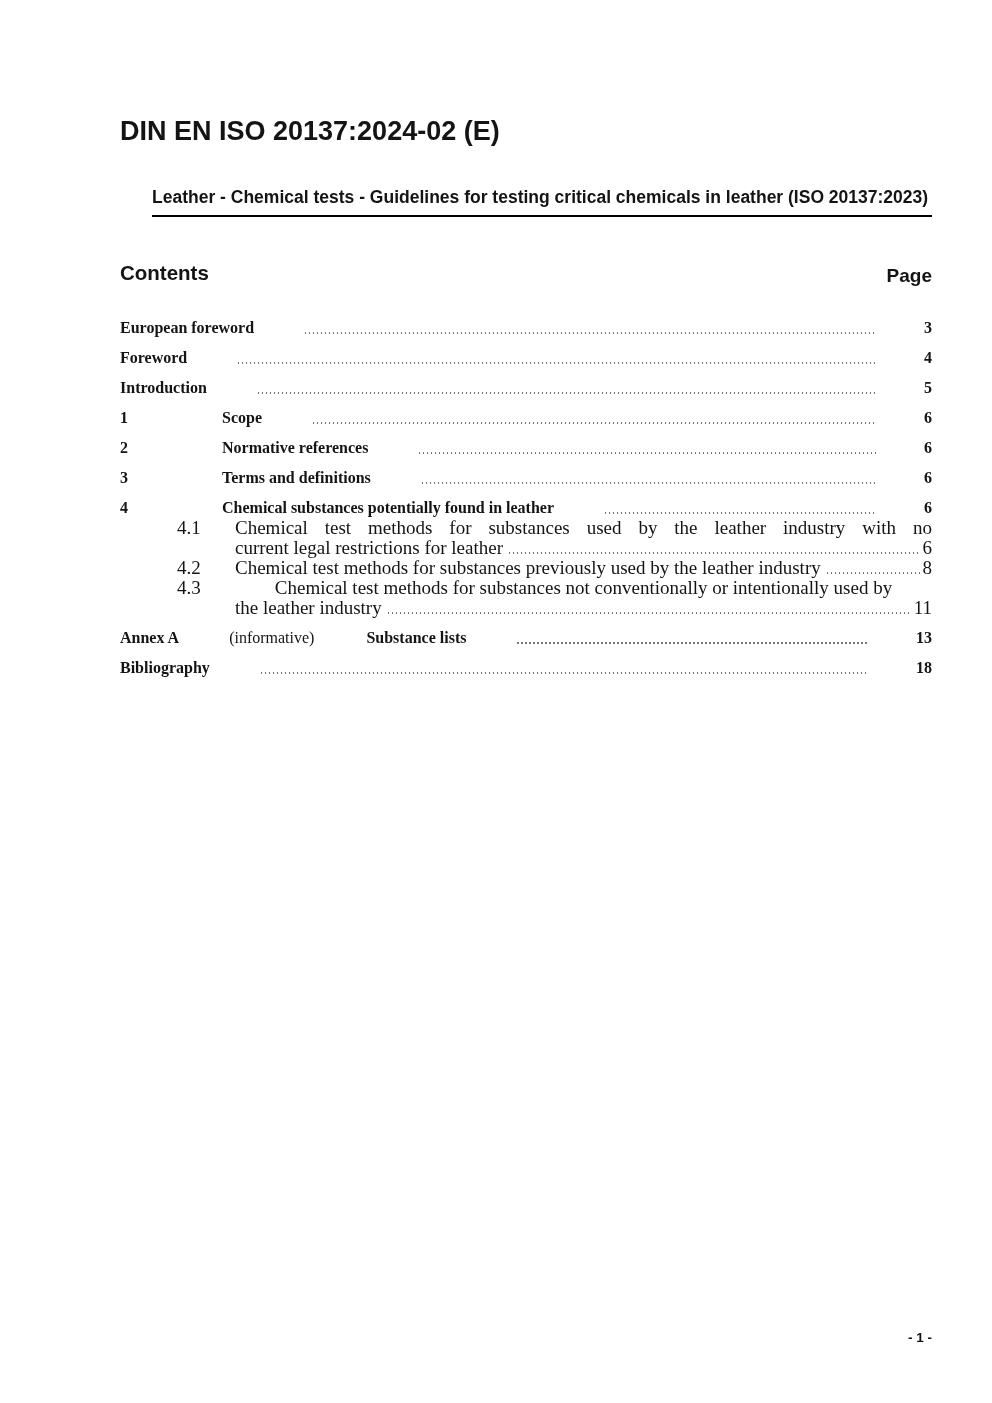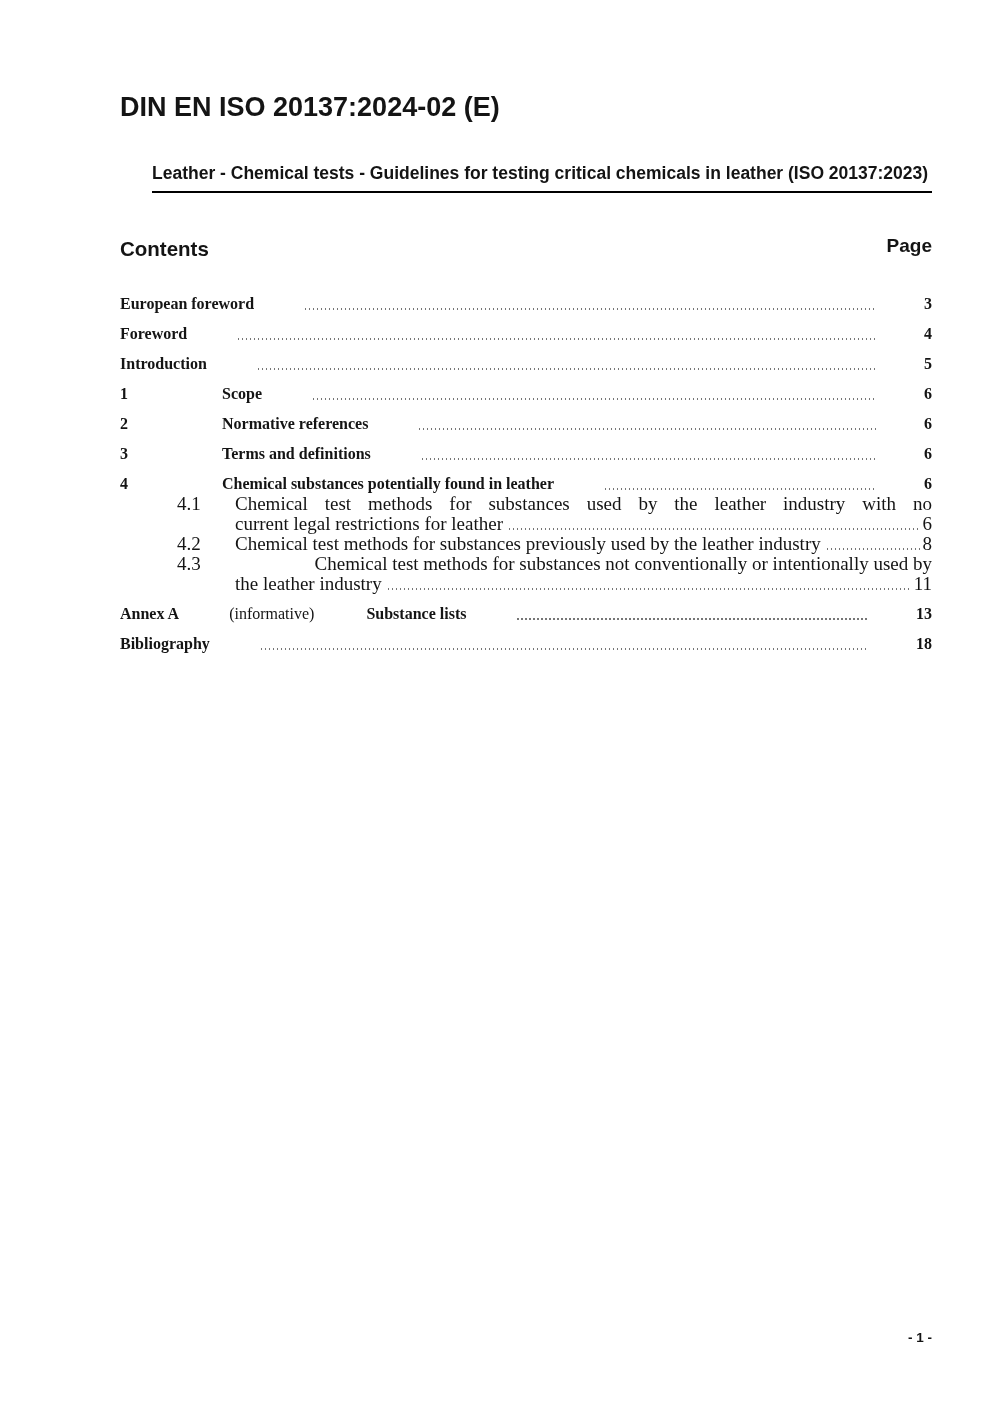--- a/index.html
+++ b/index.html
@@ -7,21 +7,21 @@
   body {
     width: 992px; height: 1403px;
     background: #ffffff;
     color: #141414;
     font-family: "Liberation Serif", serif;
     position: relative;
     overflow: hidden;
   }
   .page {
     position: absolute; inset: 0;
-    padding: 92px 60px 0 120px;
+    padding: 116px 60px 0 120px;
   }
 
   
   .doc-number {
     font-family: "Liberation Sans", sans-serif;
     font-weight: bold;
     font-size: 27px;
     line-height: 30px;
     margin: 0;
   }
@@ -34,20 +34,21 @@
     padding-bottom: 7px;
     border-bottom: 2px solid #000000;
     margin-left: 32px;
   }
 
   
   .contents-bar {
     margin-top: 44px;
     display: flex;
     justify-content: space-between;
+    align-items: flex-end;
   }
   .contents-heading {
     font-family: "Liberation Sans", sans-serif;
     font-weight: bold;
     font-size: 20.5px;
     line-height: 23px;
   }
   .page-label {
     font-family: "Liberation Sans", sans-serif;
     font-weight: bold;
@@ -81,21 +82,21 @@
     height: 2px;
     align-self: flex-end;
     margin: 0 1px 4px 6px;
     background-image: repeating-linear-gradient(to right,
       #767676 0, #767676 1.5px, transparent 1.5px, transparent 4px);
   }
   .pg { flex: 0 0 auto; text-align: right; padding-left: 2px; }
 
   .wrap { flex: 1 1 auto; display: flex; flex-direction: column; min-width: 0; }
   .jline { text-align: justify; text-align-last: justify; }
-  .nline { text-align: right; }
+  .nline { text-align: center; }
   .cline { display: flex; align-items: baseline; }
 
   .part-regular { font-weight: normal; text-align: right; }
   .part-bold2 { margin-left: 7px; }
 
   
   .footer {
     position: absolute;
     top: 1330px;
     right: 60px;

